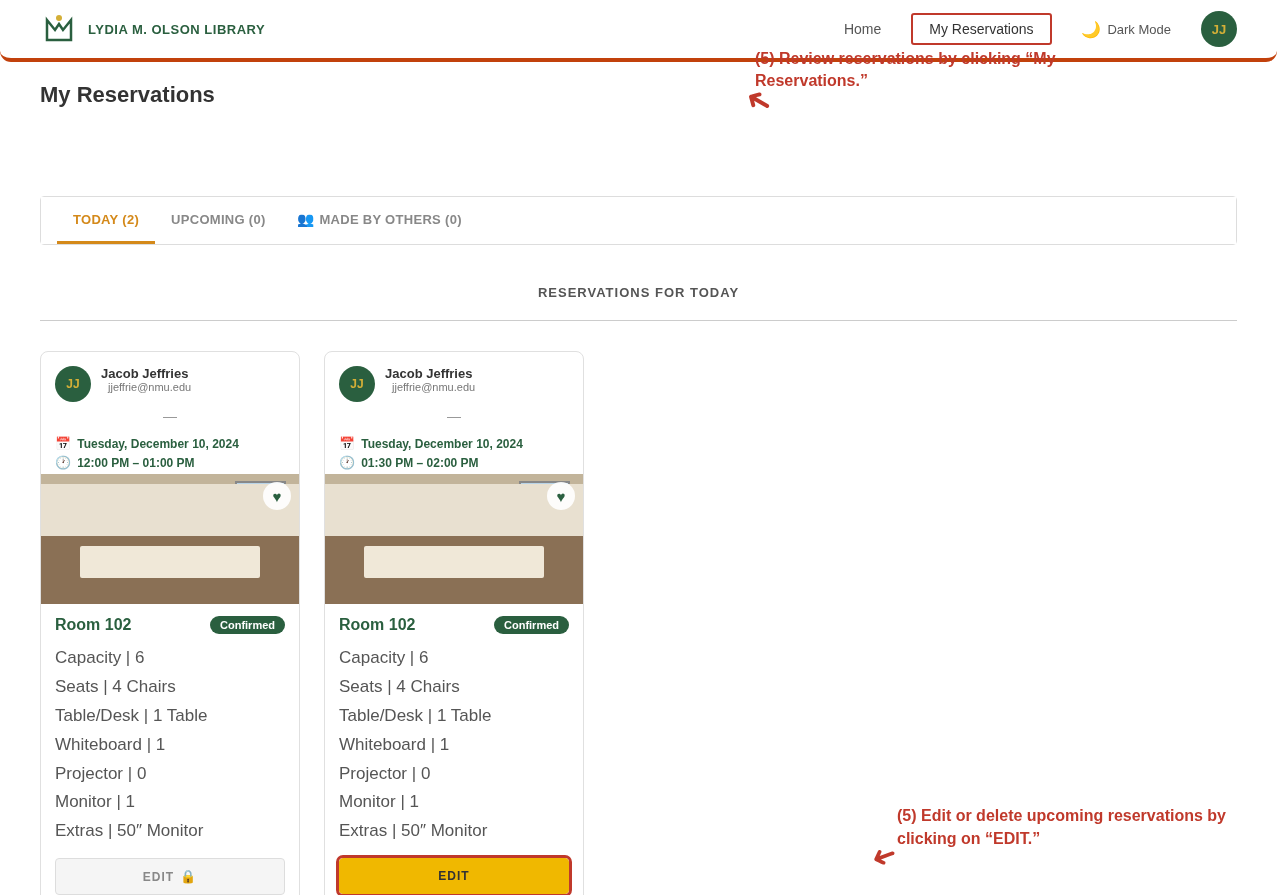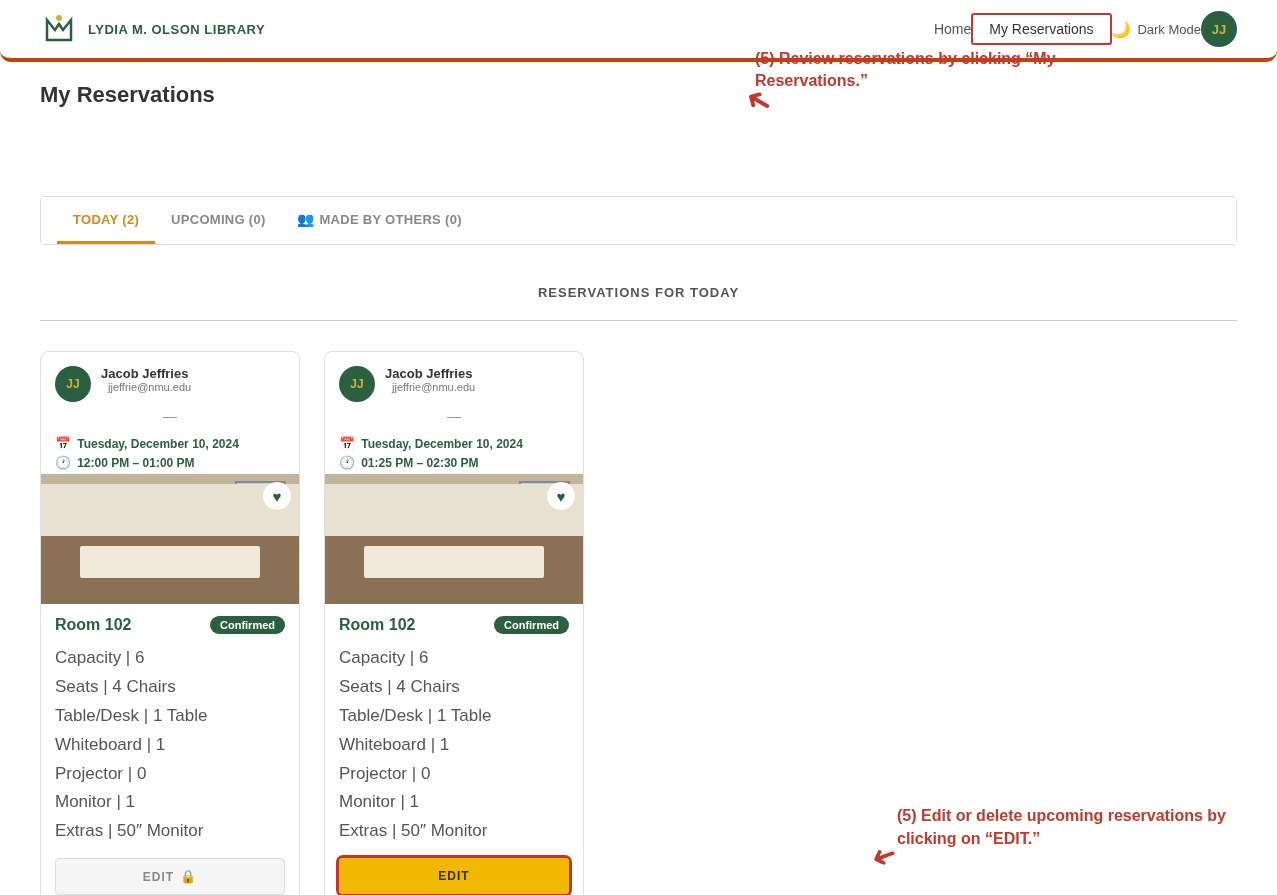--- a/index.html
+++ b/index.html
@@ -27,20 +27,21 @@
     .brand-text {
       font-size: 13px;
       font-weight: 700;
       color: #2a5f3f;
       letter-spacing: 0.5px;
       text-transform: uppercase;
     }
     .navbar-links {
       display: flex;
       align-items: center;
+      gap: 30px;
     }
     .nav-link {
       color: #555;
       text-decoration: none;
       font-size: 14px;
       cursor: pointer;
     }
     .nav-link.active {
       color: #333;
       border: 2px solid #c0392b;
@@ -430,21 +431,21 @@
             </div>
           </div>
           <div class="card-separator">—</div>
         </div>
         <div class="card-date-row">
           <span class="card-icon">📅</span>
           <span>Tuesday, December 10, 2024</span>
         </div>
         <div class="card-time-row">
           <span class="card-icon">🕐</span>
-          <span>01:25 PM – 02:30 PM</span>
+          <span>01:30 PM – 02:00 PM</span>
         </div>
         <div class="card-image-container">
           <div class="room-img">
             <div class="room-table"></div>
             <div class="room-window"></div>
           </div>
           <button class="favorite-btn">♥</button>
         </div>
         <div class="card-footer">
           <div class="card-room-row">

